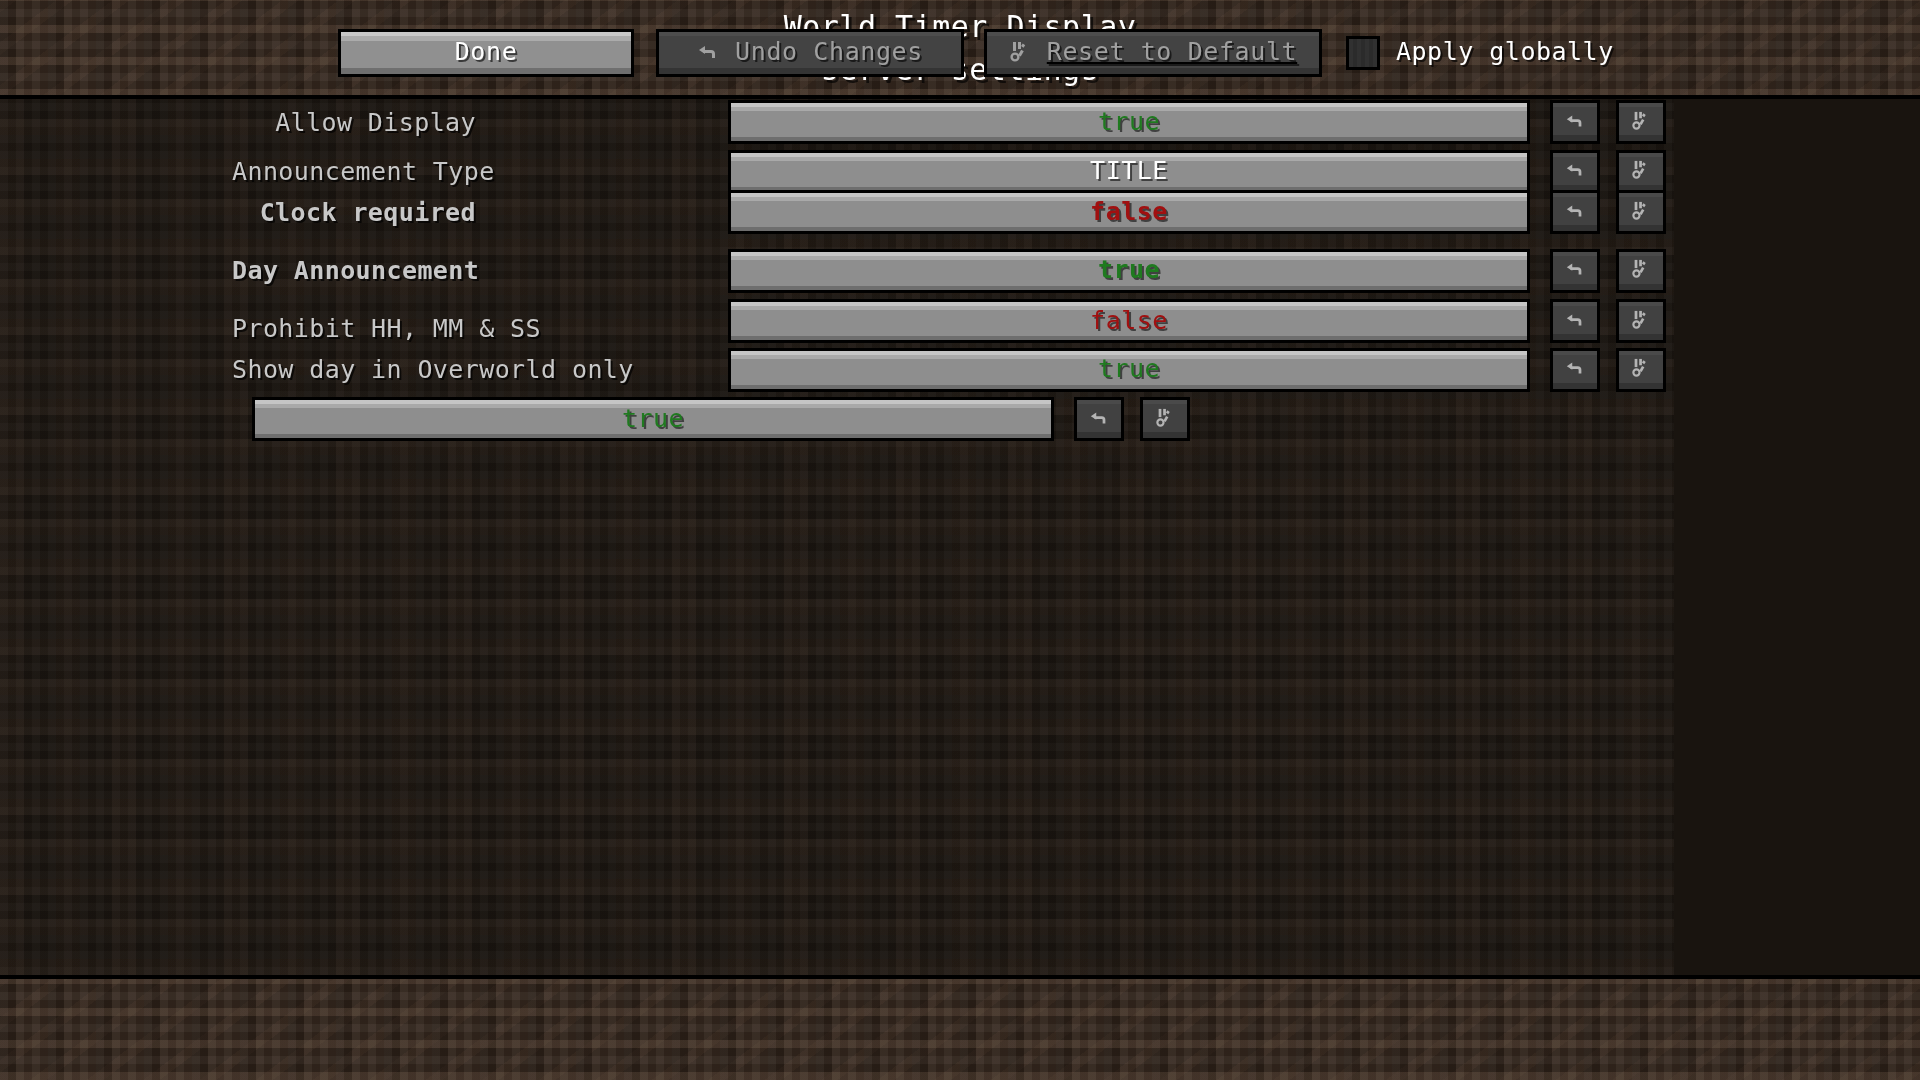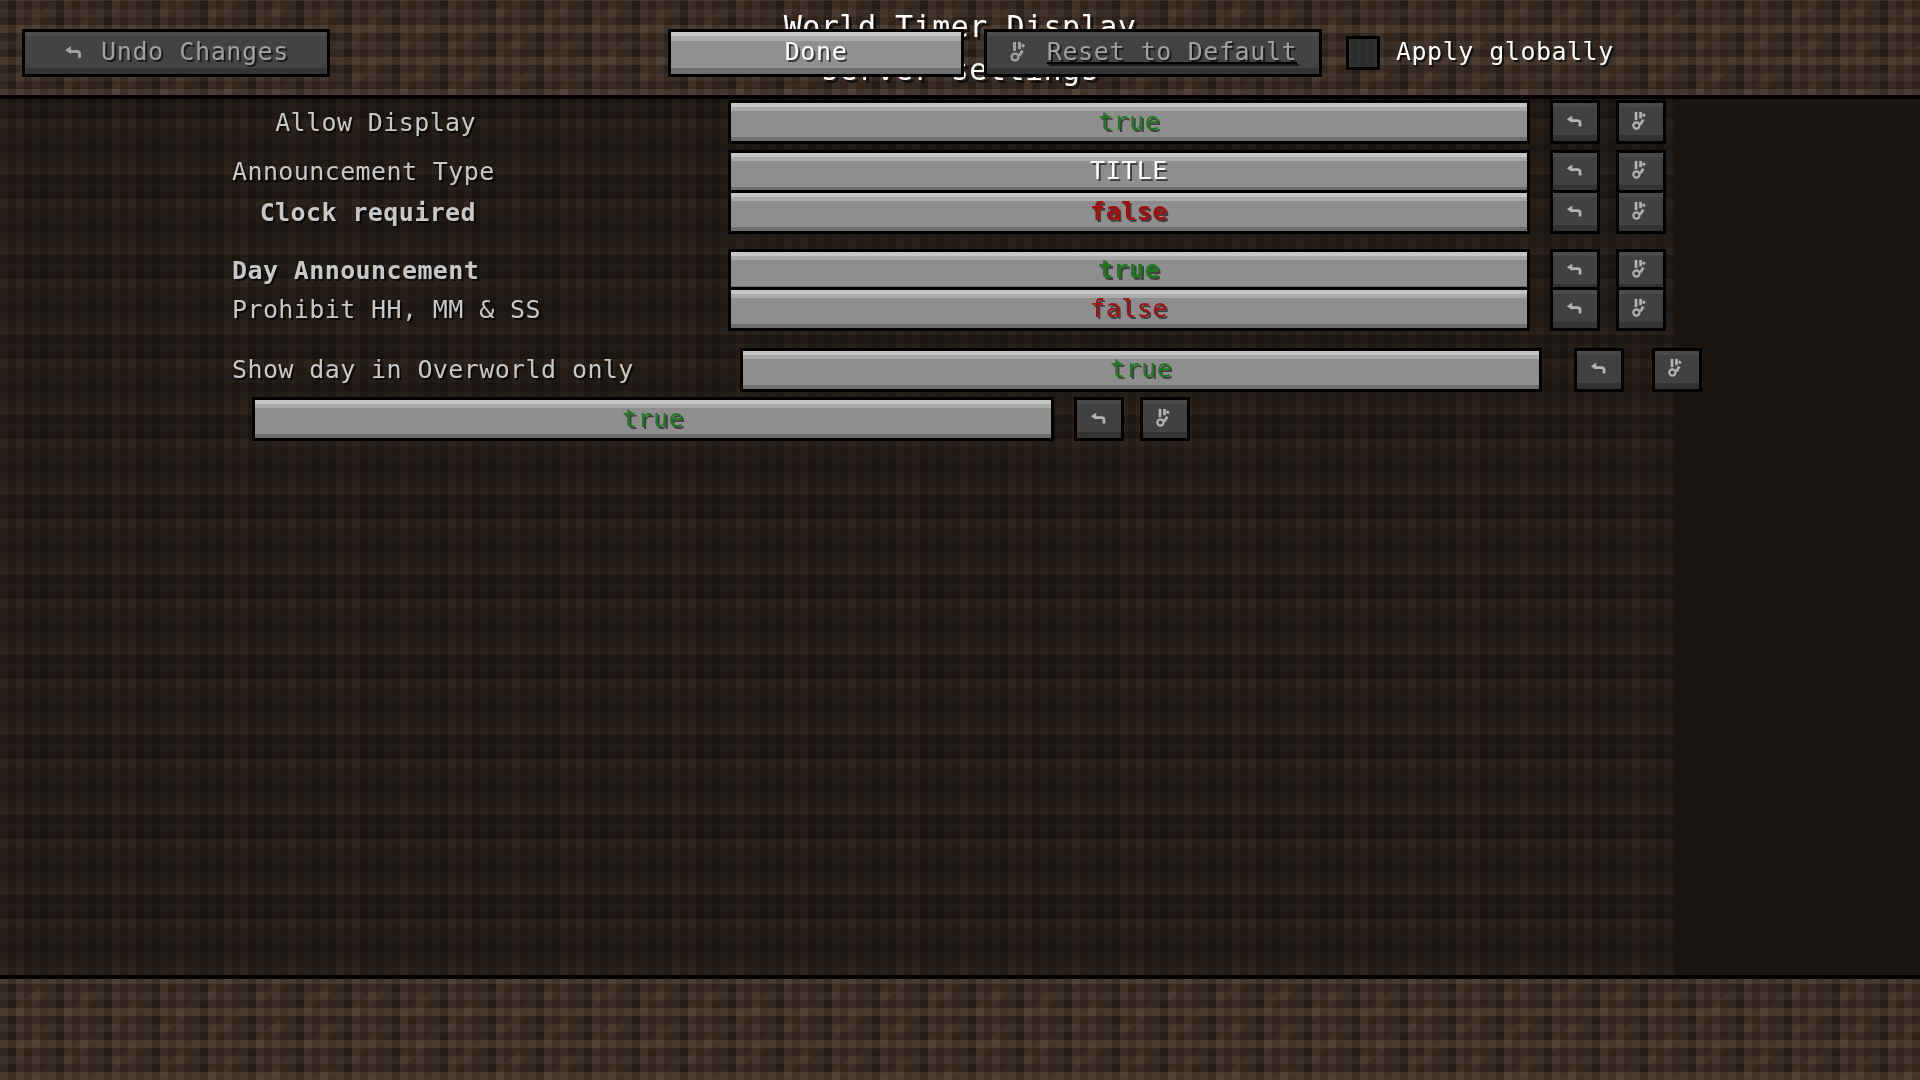--- a/index.html
+++ b/index.html
@@ -389,42 +389,42 @@
         <div class="icon-button reset">
           <span class="glyph"><svg width="20" height="22" viewBox="0 0 22 24" aria-hidden="true">
               <rect x="4" y="2" width="3" height="9" fill="#b4b4b4"></rect>
               <rect x="9" y="2" width="3" height="7" fill="#b4b4b4"></rect>
               <rect x="13" y="4" width="3" height="3" fill="#b4b4b4" transform="rotate(35 14 5)"></rect>
               <rect x="11" y="10" width="3" height="6" fill="#b4b4b4" transform="rotate(30 12 12)"></rect>
               <circle cx="6" cy="17" r="3.4" fill="none" stroke="#b4b4b4" stroke-width="2.4"></circle>
             </svg></span>
         </div>
       </div>
-      <div class="row" style="top: 187px;">
+      <div class="row" style="top: 198px; align-items: flex-end;">
         <div class="row-label">Prohibit HH, MM &amp; SS</div>
         <div class="value-button">
           <span class="value-text value-false">false</span>
         </div>
         <div class="icon-button undo">
           <span class="glyph"><svg width="20" height="20" viewBox="0 0 22 22" aria-hidden="true">
               <path d="M6 9 h8 a4 4 0 0 1 4 4 v4 h-3 v-4 a1 1 0 0 0 -1 -1 h-8 z" fill="#b4b4b4"></path>
               <path d="M8 5 l0 8 l-6 -4 z" fill="#b4b4b4"></path>
             </svg></span>
         </div>
         <div class="icon-button reset">
           <span class="glyph"><svg width="20" height="22" viewBox="0 0 22 24" aria-hidden="true">
               <rect x="4" y="2" width="3" height="9" fill="#b4b4b4"></rect>
               <rect x="9" y="2" width="3" height="7" fill="#b4b4b4"></rect>
               <rect x="13" y="4" width="3" height="3" fill="#b4b4b4" transform="rotate(35 14 5)"></rect>
               <rect x="11" y="10" width="3" height="6" fill="#b4b4b4" transform="rotate(30 12 12)"></rect>
               <circle cx="6" cy="17" r="3.4" fill="none" stroke="#b4b4b4" stroke-width="2.4"></circle>
             </svg></span>
         </div>
       </div>
-      <div class="row" style="top: 247.5px; gap: 12px;">
+      <div class="row" style="top: 247.5px;">
         <div class="row-label">Show day in Overworld only</div>
         <div class="value-button">
           <span class="value-text value-true">true</span>
         </div>
         <div class="icon-button undo">
           <span class="glyph"><svg width="20" height="20" viewBox="0 0 22 22" aria-hidden="true">
               <path d="M6 9 h8 a4 4 0 0 1 4 4 v4 h-3 v-4 a1 1 0 0 0 -1 -1 h-8 z" fill="#b4b4b4"></path>
               <path d="M8 5 l0 8 l-6 -4 z" fill="#b4b4b4"></path>
             </svg></span>
         </div>
@@ -456,33 +456,33 @@
               <rect x="11" y="10" width="3" height="6" fill="#b4b4b4" transform="rotate(30 12 12)"></rect>
               <circle cx="6" cy="17" r="3.4" fill="none" stroke="#b4b4b4" stroke-width="2.4"></circle>
             </svg></span>
         </div>
       </div>
     </div>
 
   <div id="footer" class="noise-brown"></div>
   <div id="footer-divider"></div>
   <div id="footer-inner">
+
+    <div class="footer-button fb-active" id="done-button" style="width:296px; margin-left:338px;">
+      <span class="fb-label">Done</span>
+    </div>
 
     <div class="footer-button fb-dim" id="undo-changes-button" style="width:308px; margin-left:22px;">
       <span class="fb-icon">
         <svg width="22" height="22" viewBox="0 0 22 22" aria-hidden="true">
           <path d="M6 9 h8 a4 4 0 0 1 4 4 v4 h-3 v-4 a1 1 0 0 0 -1 -1 h-8 z" fill="#a0a0a0"></path>
           <path d="M8 5 l0 8 l-6 -4 z" fill="#a0a0a0"></path>
         </svg>
       </span>
       <span class="fb-label">Undo Changes</span>
-    </div>
-
-    <div class="footer-button fb-active" id="done-button" style="width:296px; margin-left:338px;">
-      <span class="fb-label">Done</span>
     </div>
 
     <div class="footer-button fb-dim" id="reset-default-button" style="width:338px; margin-left:20px;text-decoration:underline;">
       <span class="fb-icon">
         <svg width="22" height="24" viewBox="0 0 22 24" aria-hidden="true">
           <rect x="4" y="2" width="3" height="9" fill="#a0a0a0"></rect>
           <rect x="9" y="2" width="3" height="7" fill="#a0a0a0"></rect>
           <rect x="13" y="4" width="3" height="3" fill="#a0a0a0" transform="rotate(35 14 5)"></rect>
           <rect x="11" y="10" width="3" height="6" fill="#a0a0a0" transform="rotate(30 12 12)"></rect>
           <circle cx="6" cy="17" r="3.4" fill="none" stroke="#a0a0a0" stroke-width="2.4"></circle>

